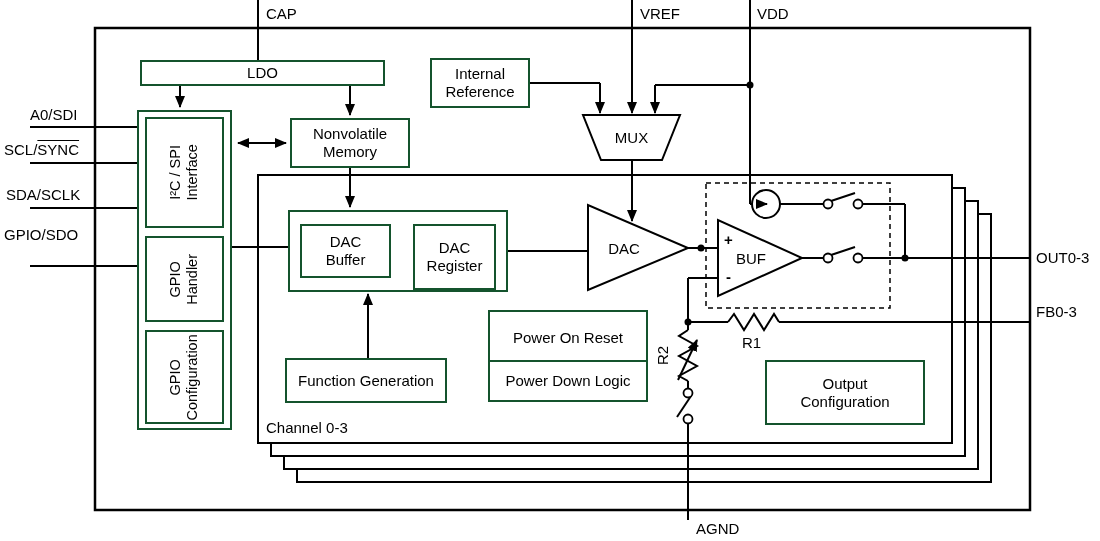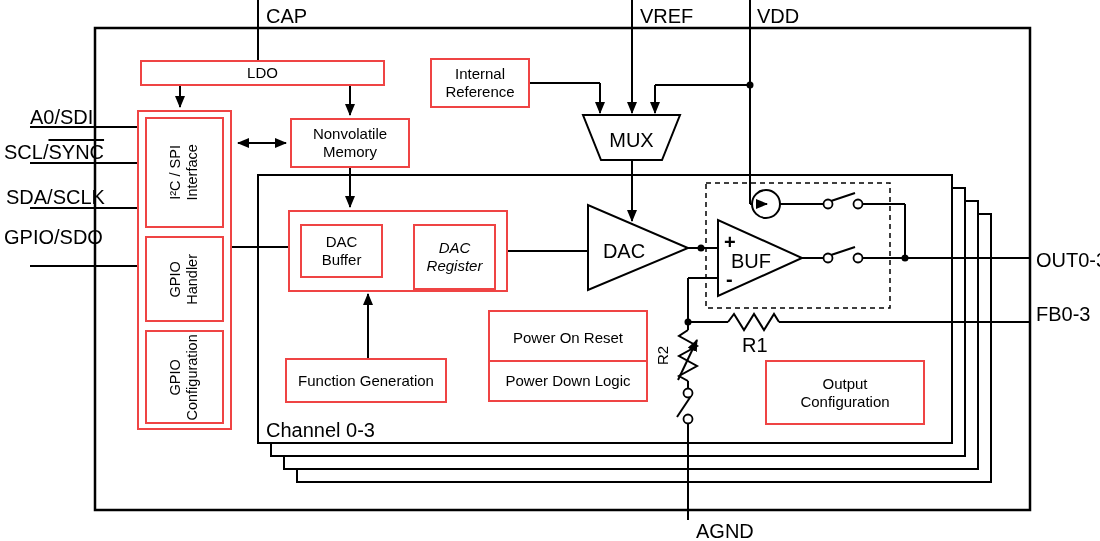--- a/index.html
+++ b/index.html
@@ -1,20 +1,20 @@
 <!DOCTYPE html>
 <html><head>
 <meta charset="utf-8">
 <style>
   html,body{margin:0;padding:0;background:#fff;}
   #canvas{position:relative;width:1100px;height:541px;background:#fff;
           font-family:"Liberation Sans",sans-serif;color:#000;overflow:hidden;}
   svg{position:absolute;left:0;top:0;z-index:0;}
-  .lbl{position:absolute;font-size:20px;white-space:nowrap;z-index:3;}
-  .blk{position:absolute;border:2px solid #ef4444;background:#fff;display:flex;
+  .lbl{position:absolute;font-size:15px;white-space:nowrap;z-index:3;}
+  .blk{position:absolute;border:2px solid #14532d;background:#fff;display:flex;
        align-items:center;justify-content:center;text-align:center;
        font-size:15px;line-height:1.2;box-sizing:border-box;z-index:2;}
   .ctr{text-align:center;}
   .ovl{text-decoration:overline;margin-top:44px;}
   .vwrap{display:flex;align-items:center;justify-content:center;}
   .vtext{transform:rotate(-90deg);white-space:normal;text-align:center;
          font-size:14.5px;line-height:1.2;}
   .rot{position:absolute;display:flex;align-items:center;justify-content:center;z-index:3;}
   .rot span{transform:rotate(-90deg);font-size:15px;white-space:nowrap;}
 </style>
@@ -133,22 +133,22 @@
     <span class="vtext" style="width:105px;">I²C / SPI Interface</span>
   </div>
   <div class="blk vwrap" style="left:145px;top:236px;width:79px;height:86px;">
     <span class="vtext" style="width:82px;">GPIO Handler</span>
   </div>
   <div class="blk vwrap" style="left:145px;top:330px;width:79px;height:94px;">
     <span class="vtext" style="width:95px;">GPIO Configuration</span>
   </div>
 
   <div class="blk" style="left:288px;top:210px;width:220px;height:82px;"></div>
-  <div class="blk" style="left:300px;top:224px;width:83px;height:54px;padding:0 10px;">DAC Buffer</div>
-  <div class="blk" style="left:413px;top:224px;width:83px;height:66px;padding:2px 10px;font-style:italic;">DAC Register</div>
+  <div class="blk" style="left:300px;top:224px;width:91px;height:54px;padding:0 10px;">DAC Buffer</div>
+  <div class="blk" style="left:413px;top:224px;width:83px;height:66px;padding:2px 10px;">DAC Register</div>
 
   <div class="blk" style="left:285px;top:358px;width:162px;height:45px;">Function Generation</div>
 
   <div class="blk" style="left:488px;top:310px;width:160px;height:56px;">Power On Reset</div>
 
   <div class="blk" style="left:488px;top:360px;width:160px;height:42px;">Power Down Logic</div>
 
   <div class="blk" style="left:765px;top:360px;width:160px;height:65px;padding:0 16px;">Output Configuration</div>
 
   <div class="lbl ctr" style="left:583px;top:129px;width:97px;">MUX</div>

